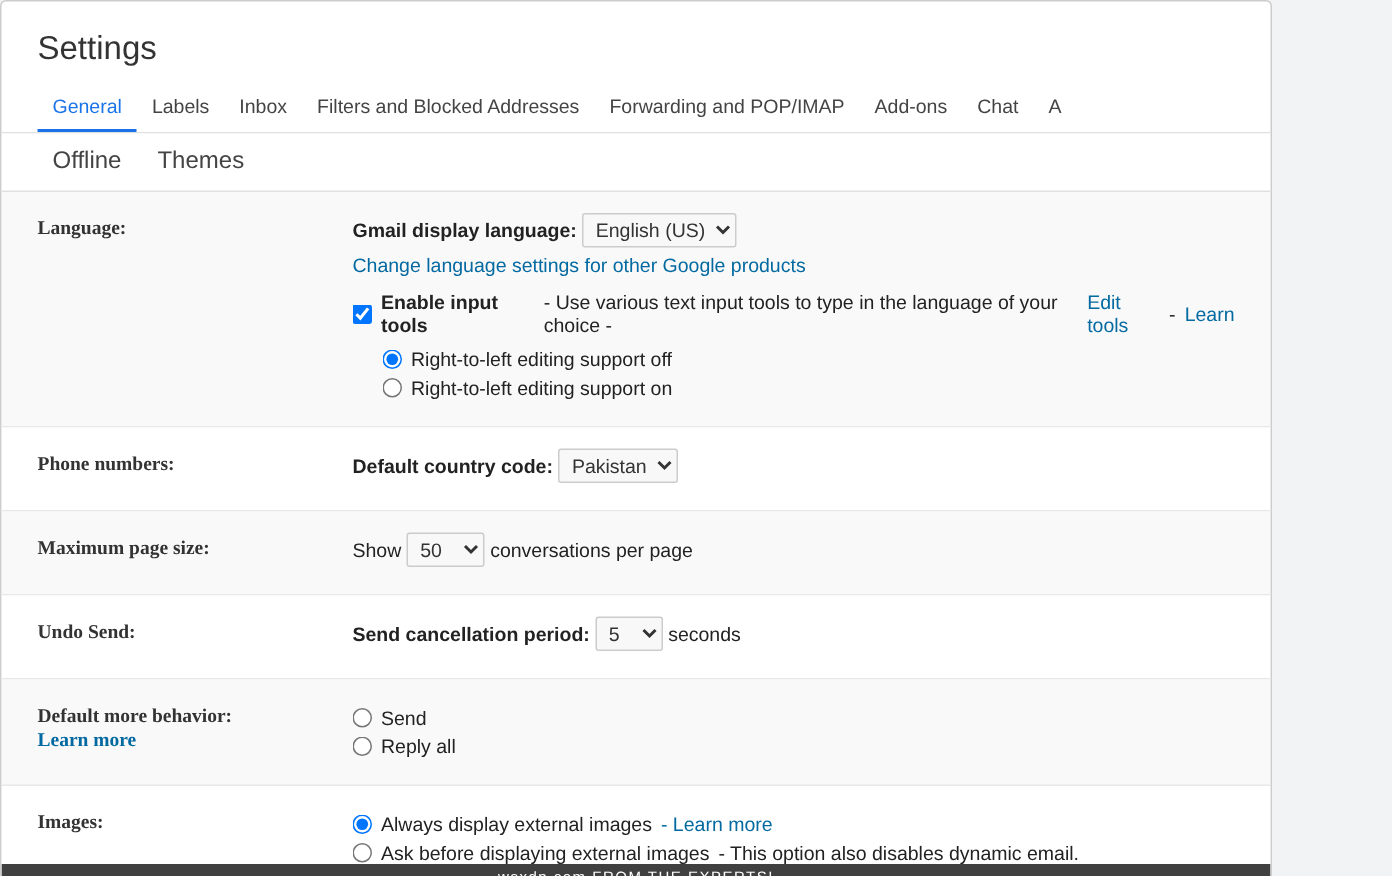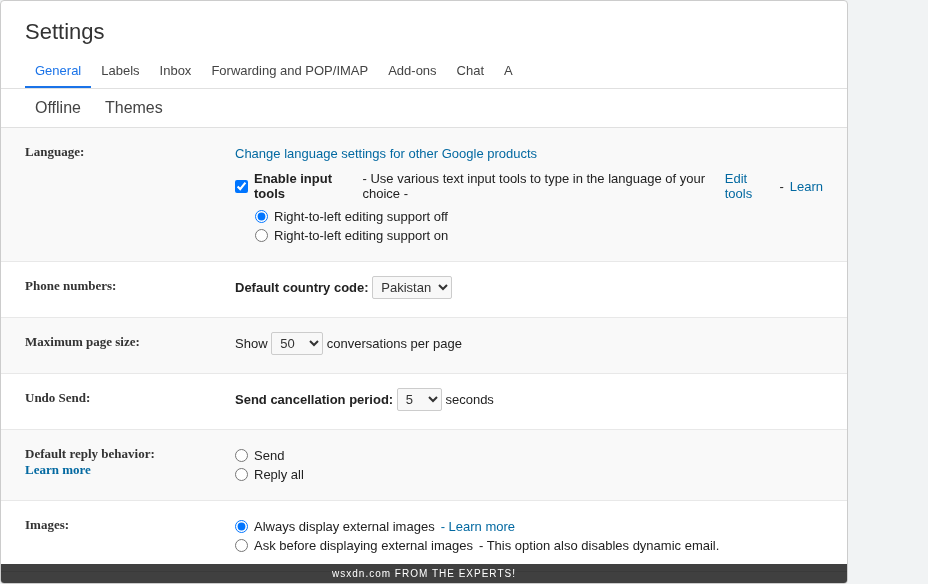--- a/index.html
+++ b/index.html
@@ -140,36 +140,43 @@
 </head>
 <body>
 
 <div class="window">
   <h1 class="page-title">Settings</h1>
 
   <div class="tabs-row">
     <div class="tab active">General</div>
     <div class="tab">Labels</div>
     <div class="tab">Inbox</div>
+    <div class="tab">Filters and Blocked Addresses</div>
     <div class="tab">Forwarding and POP/IMAP</div>
     <div class="tab">Add-ons</div>
     <div class="tab">Chat</div>
     <div class="tab">A</div>
   </div>
 
   <div class="sub-tabs-row">
     <div class="sub-tab">Offline</div>
     <div class="sub-tab">Themes</div>
   </div>
 
   <div class="settings-content">
 
     <div class="settings-row">
       <div class="settings-label-col">Language:</div>
       <div class="settings-value-col">
+        <div class="inline-row">
+          <span class="bold">Gmail display language:</span>&nbsp;
+          <select>
+            <option>English (US)</option>
+          </select>
+        </div>
         <div style="margin-top:4px;">
           <a class="link">Change language settings for other Google products</a>
         </div>
         <div style="margin-top:10px;">
           <label class="checkbox-label">
             <input type="checkbox" checked="" style="">
             <span class="bold">Enable input tools</span>
               <span> - Use various text input tools to type in the language of your choice - </span>
               <a class="link">Edit tools</a>
               <span> - </span>
@@ -227,21 +234,21 @@
             <option>20</option>
             <option>30</option>
           </select>&nbsp;
           <span>seconds</span>
         </div>
       </div>
     </div>
 
     <div class="settings-row">
       <div class="settings-label-col">
-        <div class="bold">Default reply behavior:</div>
+        <div class="bold">Default more behavior:</div>
         <a class="link">Learn more</a>
       </div>
       <div class="settings-value-col">
         <label class="radio-label">
           <input type="radio" name="reply" style="">
           <span>Send</span>
         </label>
         <label class="radio-label">
           <input type="radio" name="reply" style="">
           <span>Reply all</span>

